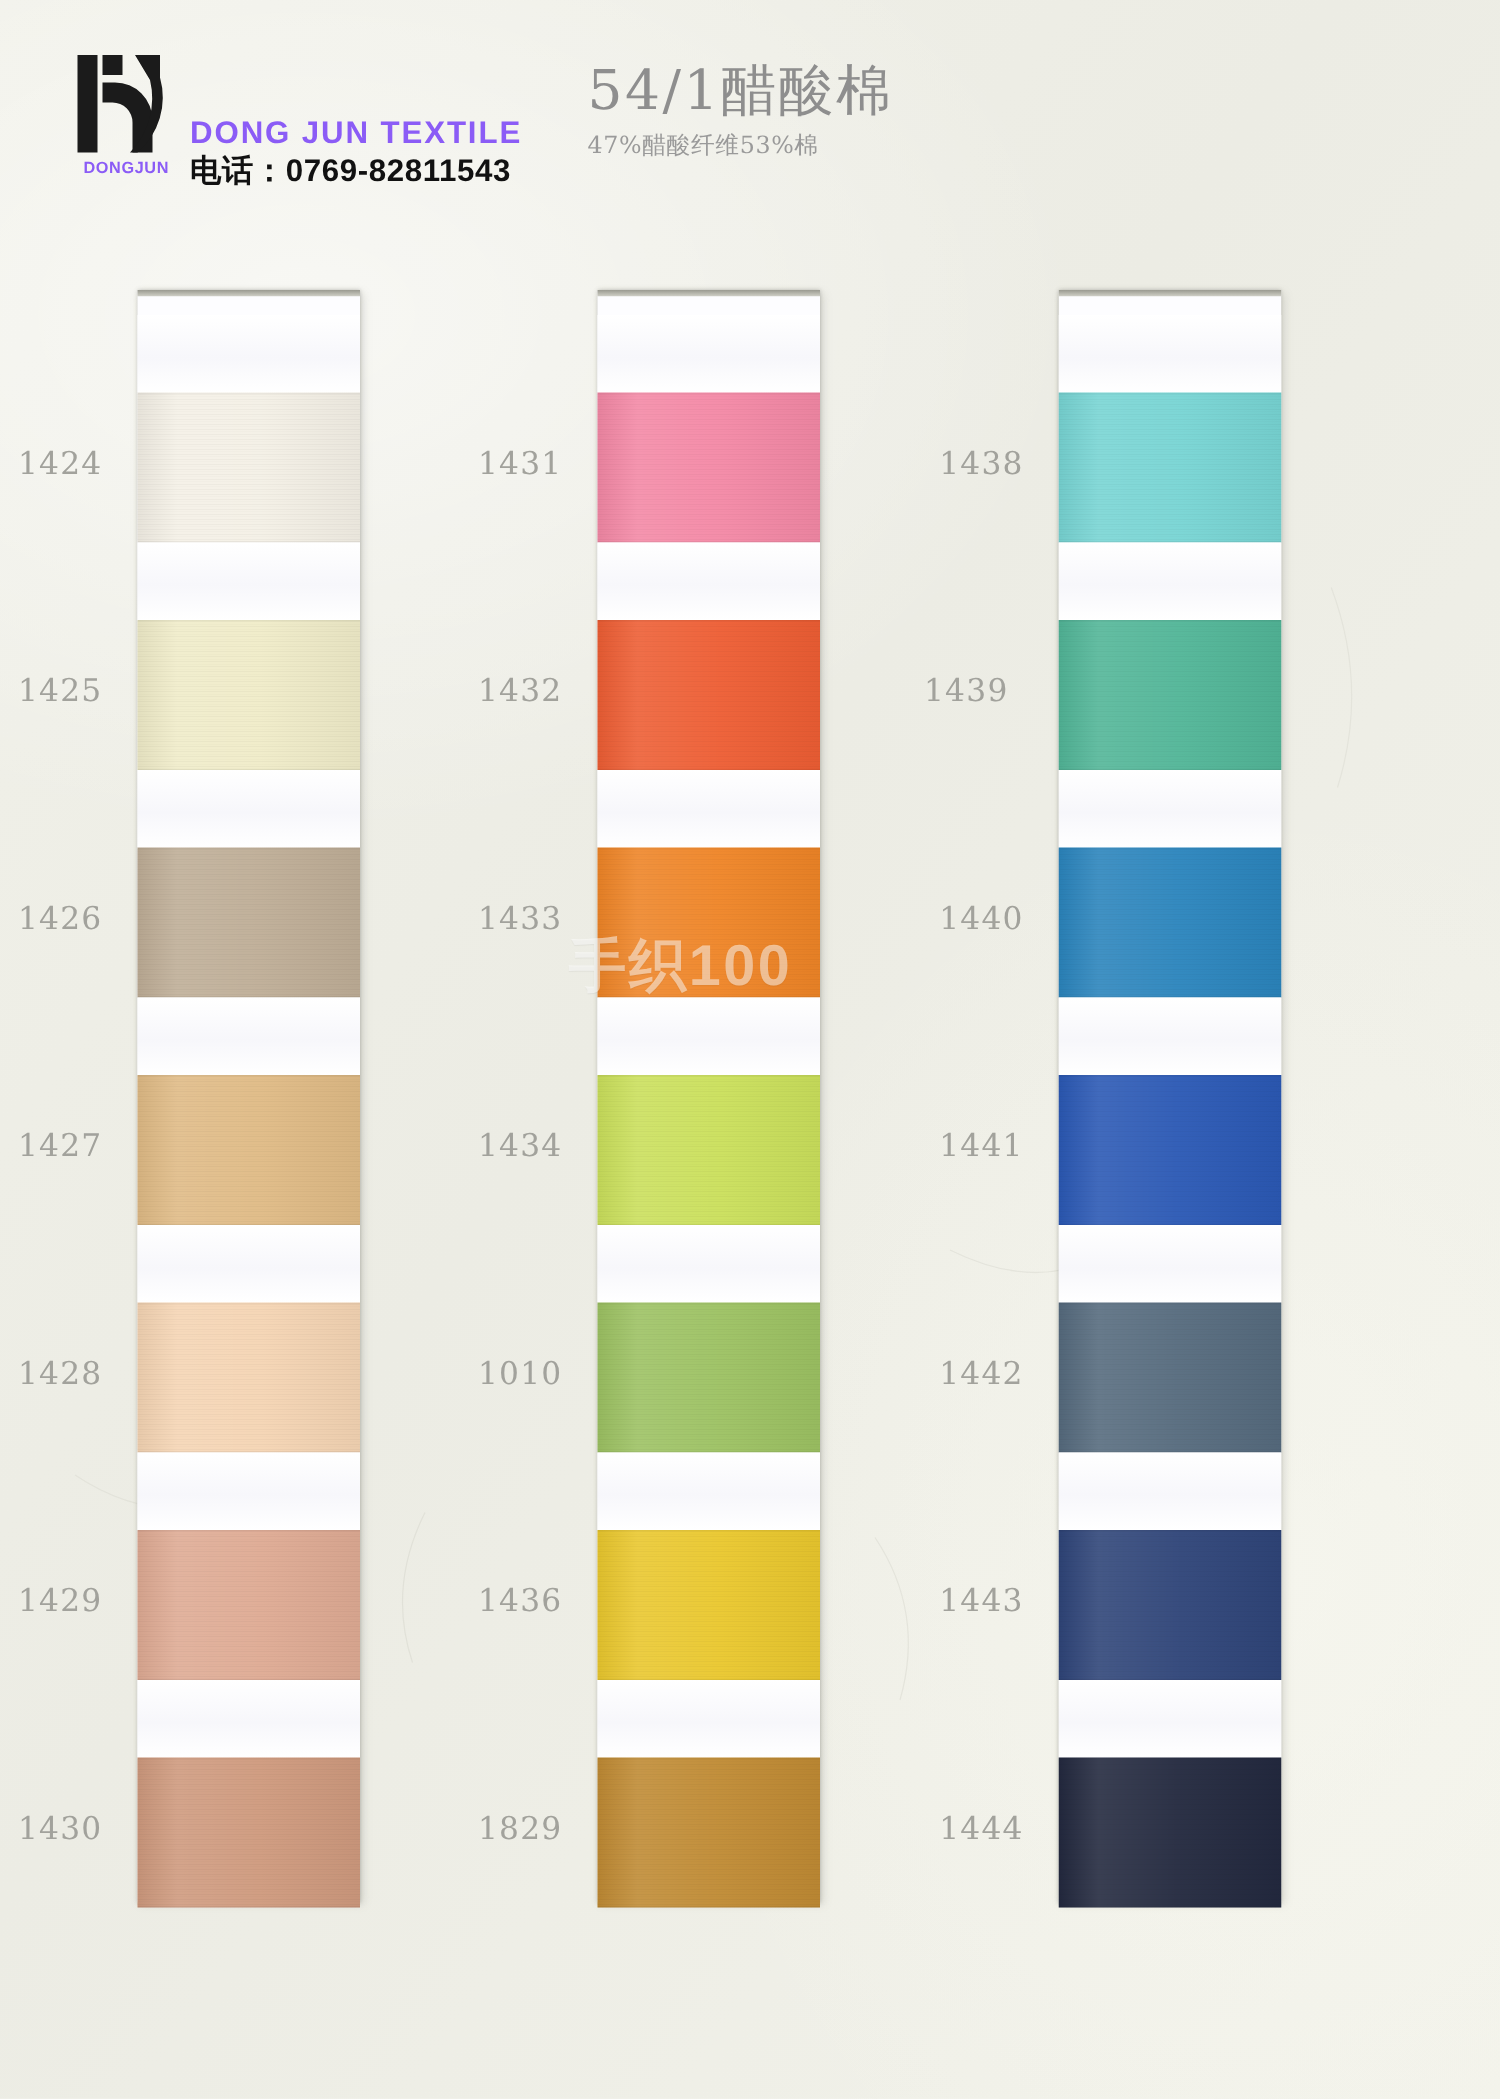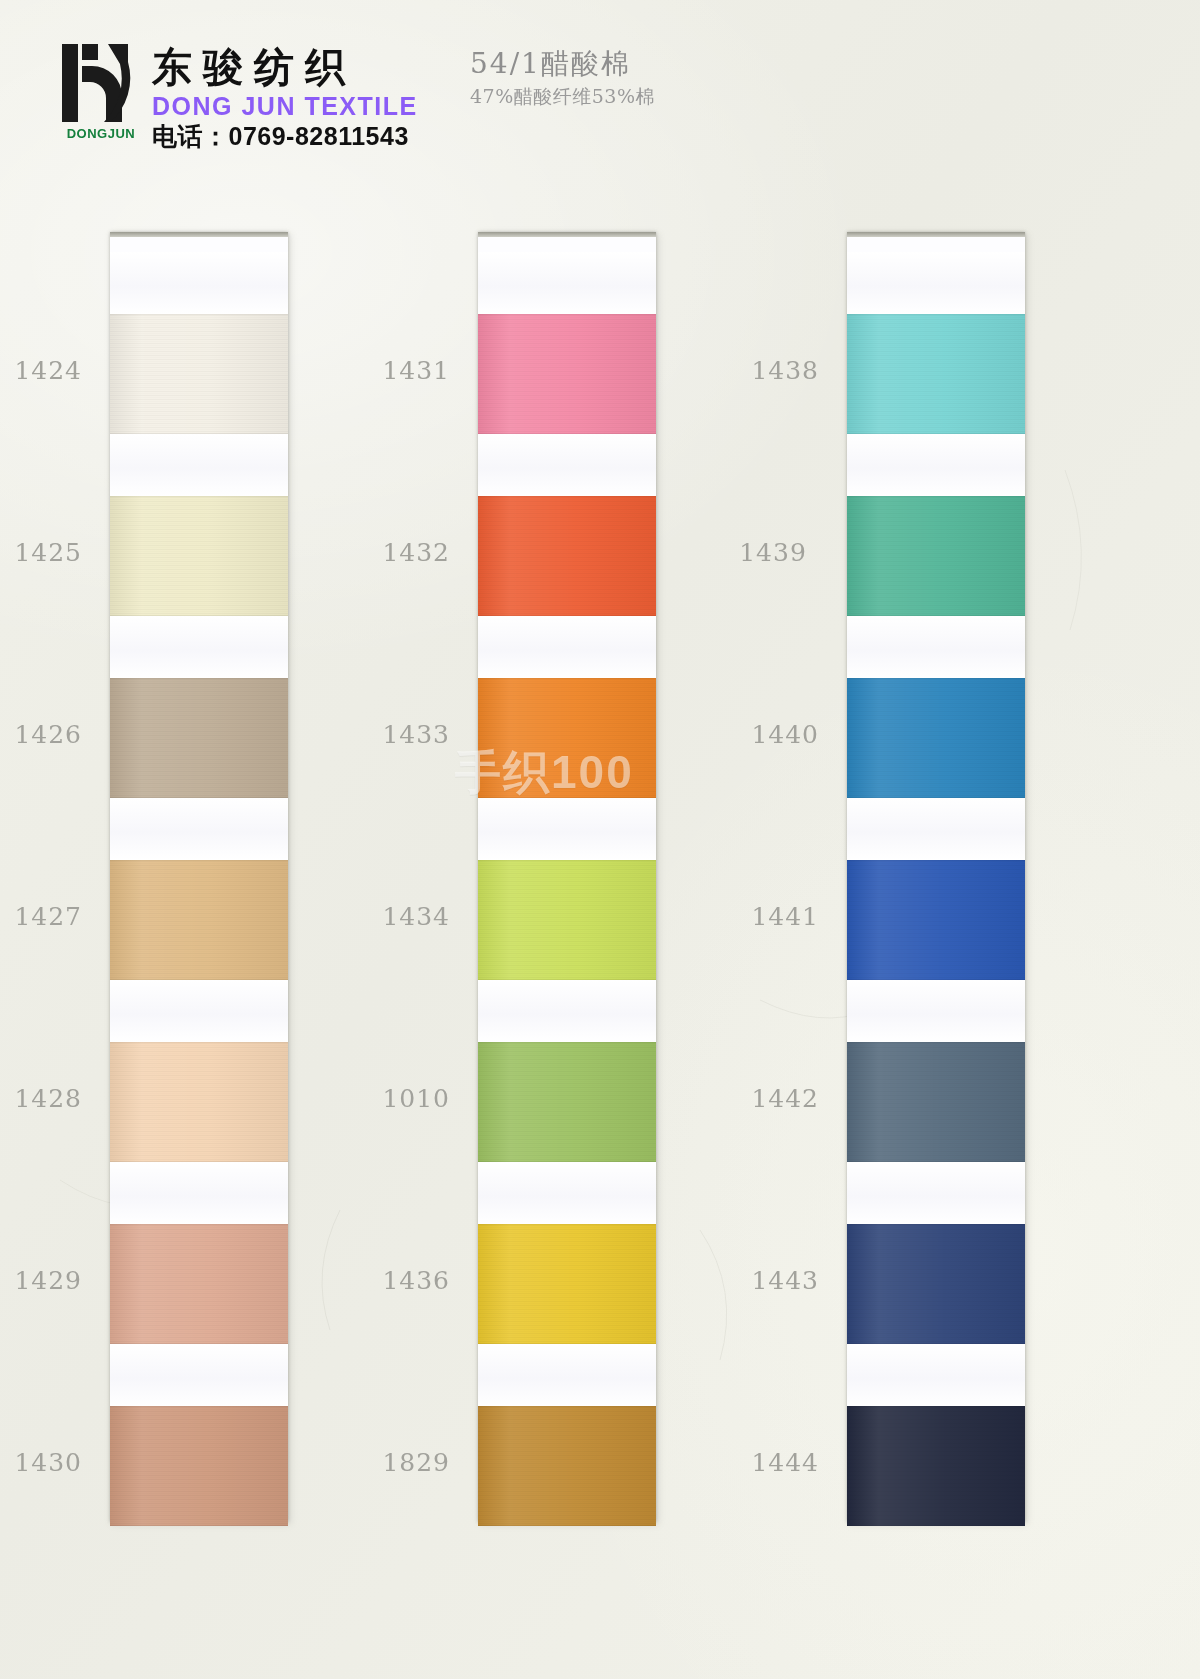--- a/index.html
+++ b/index.html
@@ -21,21 +21,21 @@
   }
   .scratch{position:absolute;pointer-events:none;opacity:.22;}
 
   
   .header{position:absolute;left:0;top:0;width:1200px;height:170px;}
   .brand{position:absolute;left:60px;top:42px;width:350px;height:105px;}
   .logo-mark{position:absolute;left:0;top:0;width:78px;height:82px;}
   .logo-sub{
     position:absolute;left:0;top:84px;width:82px;text-align:center;
     font-family:"Liberation Sans",sans-serif;font-weight:bold;
-    font-size:13px;letter-spacing:.5px;color:#15803d;
+    font-size:13px;letter-spacing:.5px;color:#8b5cf6;
   }
   .brand-cn{
     position:absolute;left:92px;top:-2px;
     font-family:"DejaVu Serif",serif;font-weight:bold;
     font-size:40px;letter-spacing:11px;color:#111;
     white-space:nowrap;
   }
   .brand-en{
     position:absolute;left:92px;top:50px;
     font-family:"Liberation Sans",sans-serif;font-weight:bold;
@@ -43,21 +43,21 @@
   }
   .brand-tel{
     position:absolute;left:92px;top:78px;
     font-family:"Liberation Sans",sans-serif;font-weight:bold;
     font-size:25px;letter-spacing:.5px;color:#111;white-space:nowrap;
   }
 
   .title-block{position:absolute;left:470px;top:48px;width:420px;}
   .title-main{
     font-family:"DejaVu Serif",serif;
-    font-size:28px;color:#8e8e8e;letter-spacing:2px;line-height:1.15;
+    font-size:44px;color:#8e8e8e;letter-spacing:2px;line-height:1.15;
     white-space:nowrap;
   }
   .title-sub{
     margin-top:4px;
     font-family:"DejaVu Serif",serif;
     font-size:19px;color:#9a9a9a;letter-spacing:.5px;white-space:nowrap;
   }
 
   
   .strip{
@@ -129,21 +129,20 @@
 <div class="header">
 
   <div class="brand">
     <svg class="logo-mark" viewBox="0 0 78 82">
       <rect x="2" y="2" width="16" height="78" fill="#1b1b1b"></rect>
       <rect x="22" y="2" width="16" height="16" fill="#1b1b1b"></rect>
       <path d="M22 24 h10 a30 30 0 0 1 30 30 v26 h-16 v-24 a16 16 0 0 0 -16 -16 h-8 z" fill="#1b1b1b"></path>
       <path d="M48 2 h20 v18 a58 58 0 0 1 -18 60 h-6 a62 62 0 0 0 16 -58 z" fill="#1b1b1b"></path>
     </svg>
     <div class="logo-sub">DONGJUN</div>
-    <div class="brand-cn">东骏纺织</div>
     <div class="brand-en">DONG JUN  TEXTILE</div>
     <div class="brand-tel">电话：0769-82811543</div>
   </div>
 
   <div class="title-block">
     <div class="title-main">54/1醋酸棉</div>
     <div class="title-sub">47%醋酸纤维53%棉</div>
   </div>
 </div>
 

